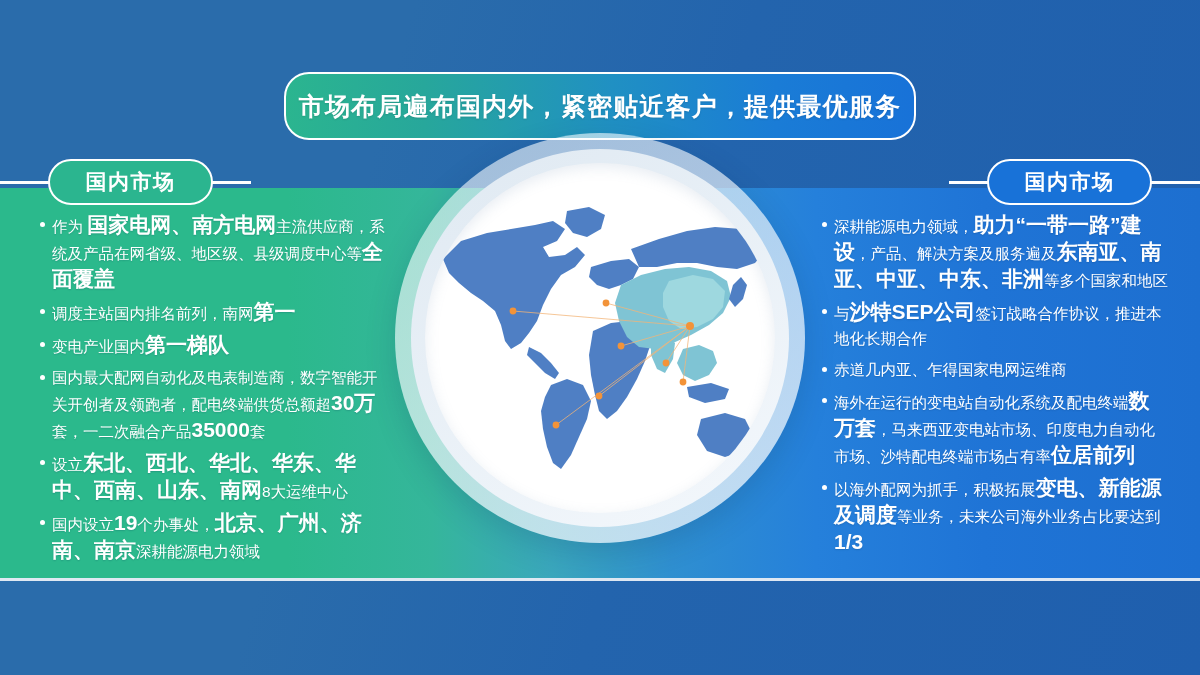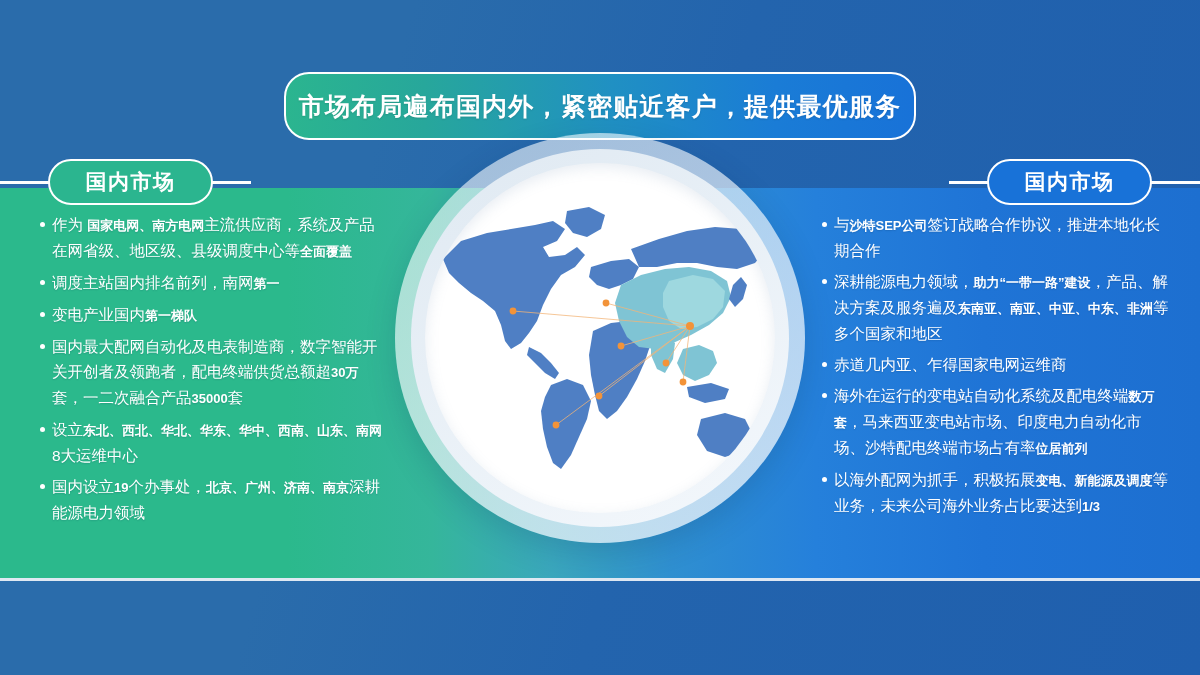--- a/index.html
+++ b/index.html
@@ -88,21 +88,21 @@
   #col-right { left: 818px; width: 352px; }
   .bullet {
     position: relative; padding-left: 16px; margin-bottom: 6px;
     color: #ffffff; font-size: 15.5px; line-height: 25px;
     text-shadow: 0 1px 1.5px rgba(0,40,80,.18);
   }
   .bullet::before {
     content: ""; position: absolute; left: 4px; top: 9.5px;
     width: 5px; height: 5px; border-radius: 50%; background: #ffffff;
   }
-  .bullet b { font-weight: bold; font-size: 13px; }
+  .bullet b { font-weight: bold; font-size: 21px; }
 </style>
 </head>
 <body>
 
 <div id="slide">
 
   <div id="title-pill">
     <span class="t">市场布局遍布国内外，紧密贴近客户，提供最优服务</span>
   </div>
 
@@ -169,20 +169,20 @@
 
   <div class="col" id="col-left">
       <div class="bullet"><span>作为 </span><b>国家电网、南方电网</b><span>主流供应商，系统及产品在网省级、地区级、县级调度中心等</span><b>全面覆盖</b></div>
       <div class="bullet"><span>调度主站国内排名前列，南网</span><b>第一</b></div>
       <div class="bullet"><span>变电产业国内</span><b>第一梯队</b></div>
       <div class="bullet"><span>国内最大配网自动化及电表制造商，数字智能开关开创者及领跑者，配电终端供货总额超</span><b>30万</b><span>套，一二次融合产品</span><b>35000</b><span>套</span></div>
       <div class="bullet"><span>设立</span><b>东北、西北、华北、华东、华中、西南、山东、南网</b><span>8大运维中心</span></div>
       <div class="bullet"><span>国内设立</span><b>19</b><span>个办事处，</span><b>北京、广州、济南、南京</b><span>深耕能源电力领域</span></div>
     </div>
   <div class="col" id="col-right">
+      <div class="bullet"><span>深耕能源电力领域，</span><b>助力“一带一路”建设</b><span>，产品、解决方案及服务遍及</span><b>东南亚、南亚、中亚、中东、非洲</b><span>等多个国家和地区</span></div>
       <div class="bullet"><span>与</span><b>沙特SEP公司</b><span>签订战略合作协议，推进本地化长期合作</span></div>
-      <div class="bullet"><span>深耕能源电力领域，</span><b>助力“一带一路”建设</b><span>，产品、解决方案及服务遍及</span><b>东南亚、南亚、中亚、中东、非洲</b><span>等多个国家和地区</span></div>
       <div class="bullet"><span>赤道几内亚、乍得国家电网运维商</span></div>
       <div class="bullet"><span>海外在运行的变电站自动化系统及配电终端</span><b>数万套</b><span>，马来西亚变电站市场、印度电力自动化市场、沙特配电终端市场占有率</span><b>位居前列</b></div>
       <div class="bullet"><span>以海外配网为抓手，积极拓展</span><b>变电、新能源及调度</b><span>等业务，未来公司海外业务占比要达到</span><b>1/3</b></div>
     </div>
 
 </div>
 
 </body></html>

